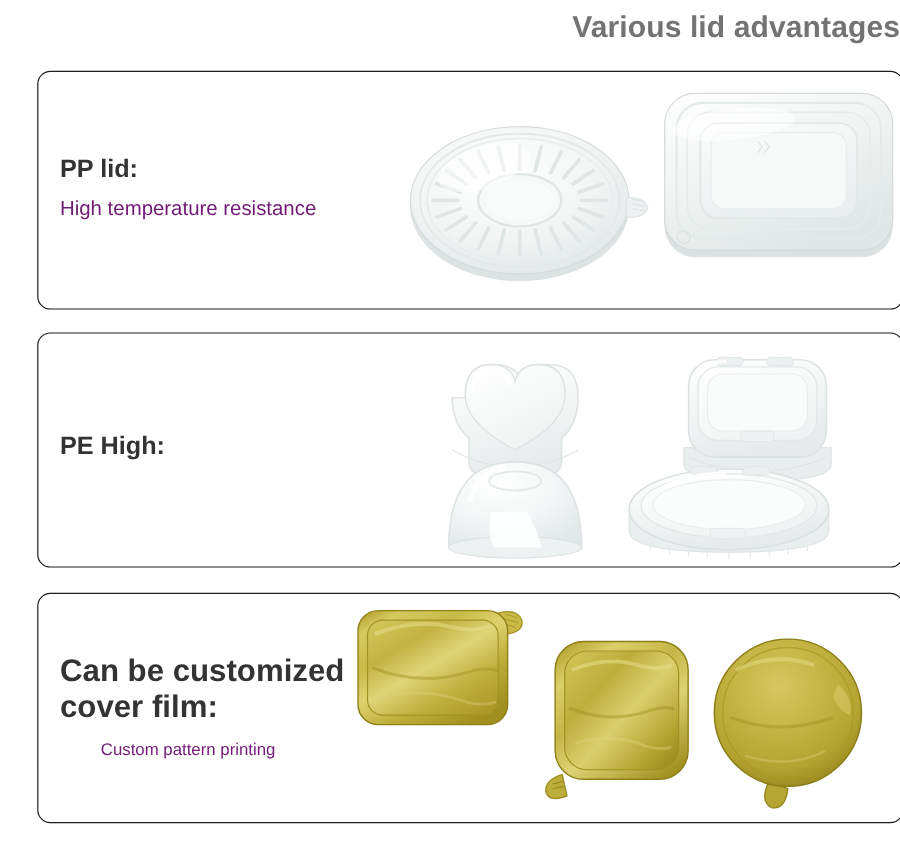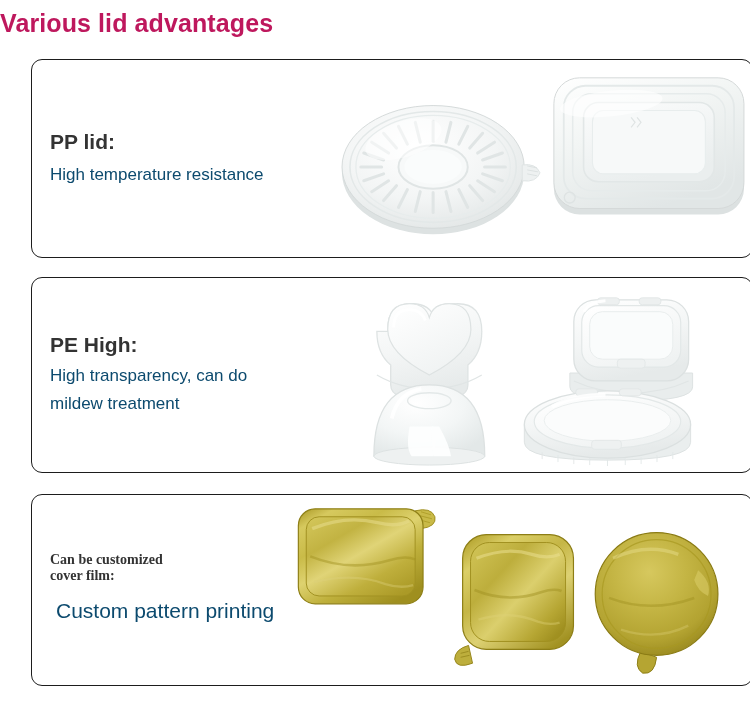--- a/index.html
+++ b/index.html
@@ -14,25 +14,25 @@
     color: #3a3a3a;
     overflow: hidden;
     position: relative;
   }
 
   .page-title {
     position: absolute;
     top: 9px;
     left: 0;
     width: 750px;
-    text-align: left;
+    text-align: right;
     font-size: 25px;
     font-weight: bold;
     letter-spacing: 0.1px;
-    color: #be185d;
+    color: #737373;
   }
 
   .panel {
     position: absolute;
     left: 31px;
     width: 722px;
     box-sizing: border-box;
     border: 1.4px solid #1d1d1d;
     border-radius: 11px;
     background: #ffffff;
@@ -53,27 +53,27 @@
     font-size: 21px;
     font-weight: bold;
     color: #333333;
     line-height: 1.16;
     margin: 0 0 7px 0;
     white-space: pre-line;
   }
   .panel-sub {
     font-size: 17px;
     font-weight: normal;
-    color: #0c4a6e;
+    color: #701a75;
     line-height: 1.62;
     margin: 0;
     white-space: pre-line;
   }
-  #panel-3 .panel-heading { font-size: 14px; margin-bottom: 10px; font-family: Liberation Serif, serif; }
-  #panel-3 .panel-sub { font-size: 21px; padding-left: 6px; }
+  #panel-3 .panel-heading { font-size: 26px; margin-bottom: 10px; }
+  #panel-3 .panel-sub { font-size: 14px; padding-left: 6px; margin-left: 28px; }
   #panel-2 .panel-heading { margin-bottom: 5px; }
 
   .art {
     position: absolute;
     top: 0;
     right: 0;
     height: 100%;
   }
   #art-1 { width: 420px; }
   #art-2 { width: 390px; }
@@ -174,22 +174,20 @@
 
         <ellipse cx="280" cy="44" rx="52" ry="13" fill="#ffffff" opacity="0.6" transform="rotate(-6 280 44)"></ellipse>
       </g>
     </svg>
   </div>
 </div>
 
 <div class="panel" id="panel-2">
   <div class="panel-text">
     <div class="panel-heading">PE High:</div>
-    <div class="panel-sub">High transparency, can do
-mildew treatment</div>
   </div>
 
   <div class="art" id="art-2">
     <svg viewBox="0 0 390 196" xmlns="http://www.w3.org/2000/svg">
       <defs>
         <linearGradient id="peBody" x1="0%" y1="0%" x2="30%" y2="100%">
           <stop offset="0%" stop-color="#ffffff"></stop>
           <stop offset="50%" stop-color="#f4f6f6"></stop>
           <stop offset="100%" stop-color="#e6eaea"></stop>
         </linearGradient>

